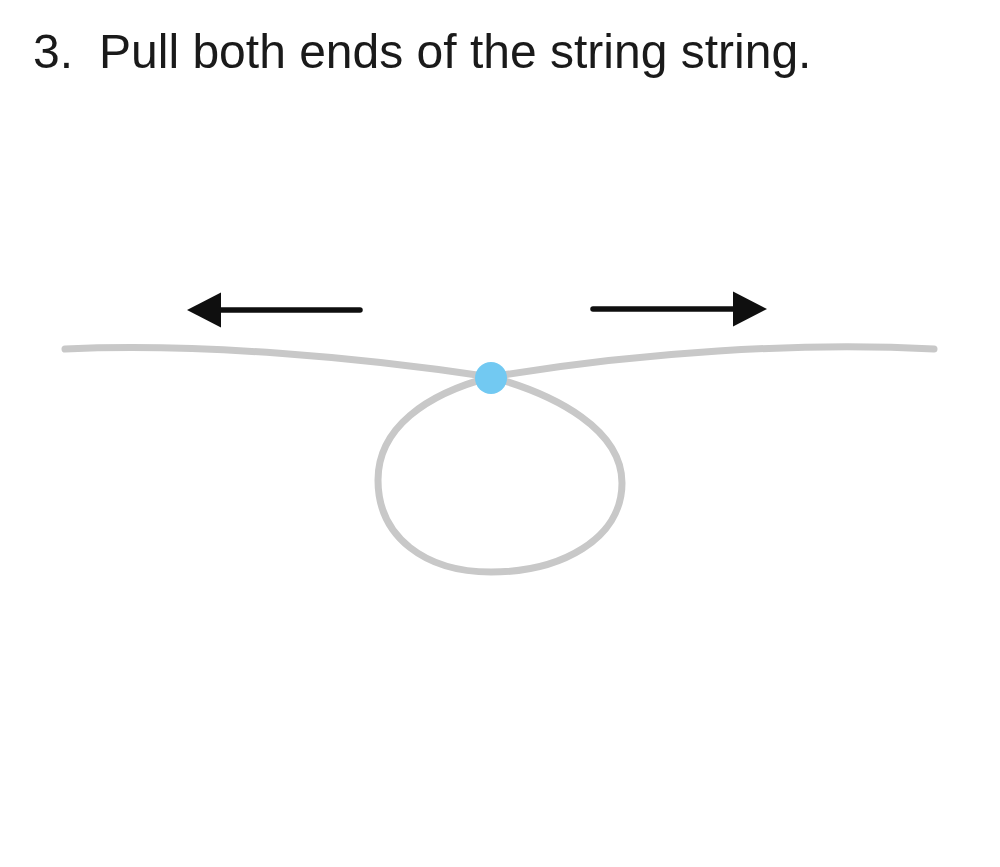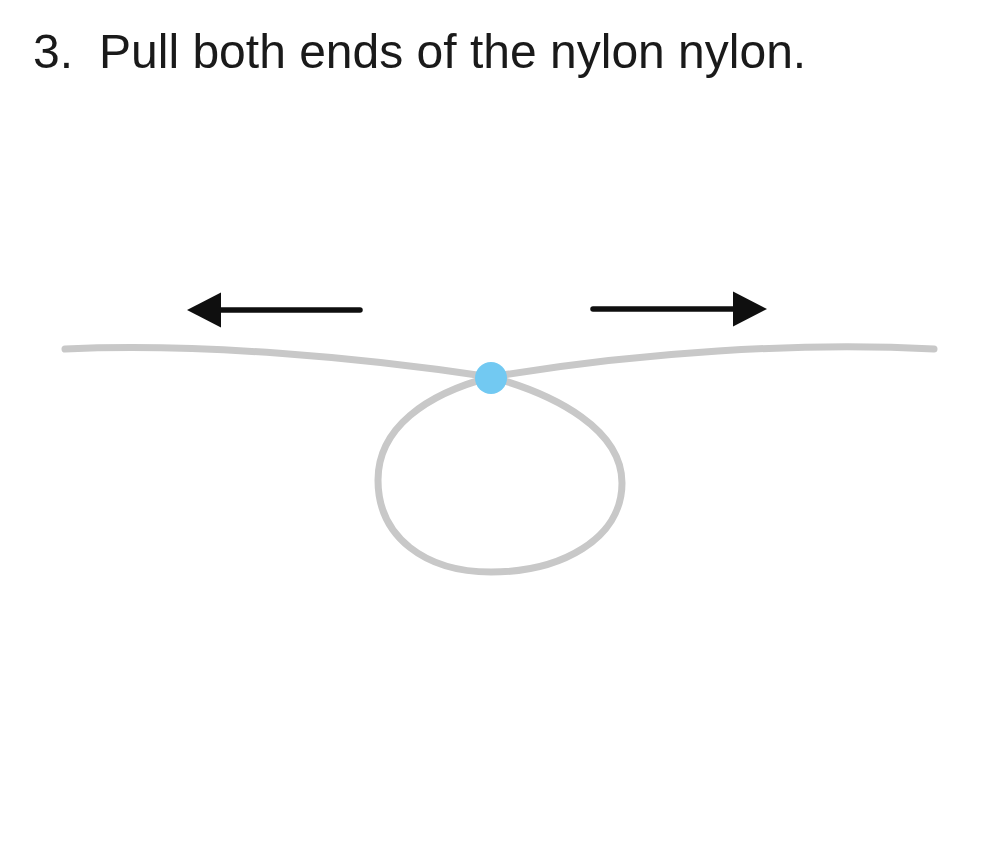--- a/index.html
+++ b/index.html
@@ -38,21 +38,21 @@
     height: 867px;
   }
 </style>
 </head>
 <body>
 
 <div class="canvas">
 
   <div class="title">
     <span class="step-number">3.</span>
-    <span>Pull both ends of the nylon nylon.</span>
+    <span>Pull both ends of the string string.</span>
   </div>
 
   <svg class="diagram-svg" viewBox="0 0 1000 867" xmlns="http://www.w3.org/2000/svg">
 
     <path d="M 65 349 C 200 343 360 357 491 377" fill="none" stroke="#c8c8c8" stroke-width="7" stroke-linecap="round"></path>
 
     <path d="M 491 377 C 640 352 800 342 934 349" fill="none" stroke="#c8c8c8" stroke-width="7" stroke-linecap="round"></path>
 
     <path d="M 491 377 C 426 394 378 428 378 480 C 378 537 425 572 491 572 C 561 572 622 539 622 483 C 622 430 557 395 491 377" fill="none" stroke="#c8c8c8" stroke-width="7" stroke-linecap="round"></path>
 

